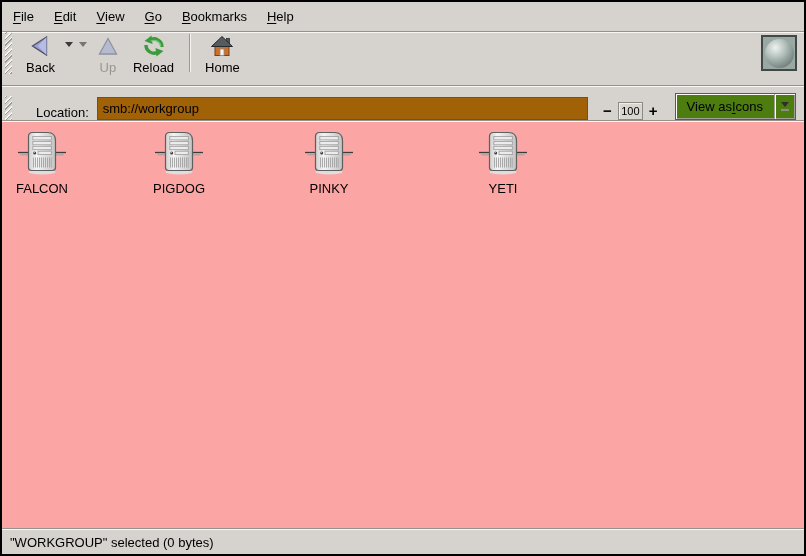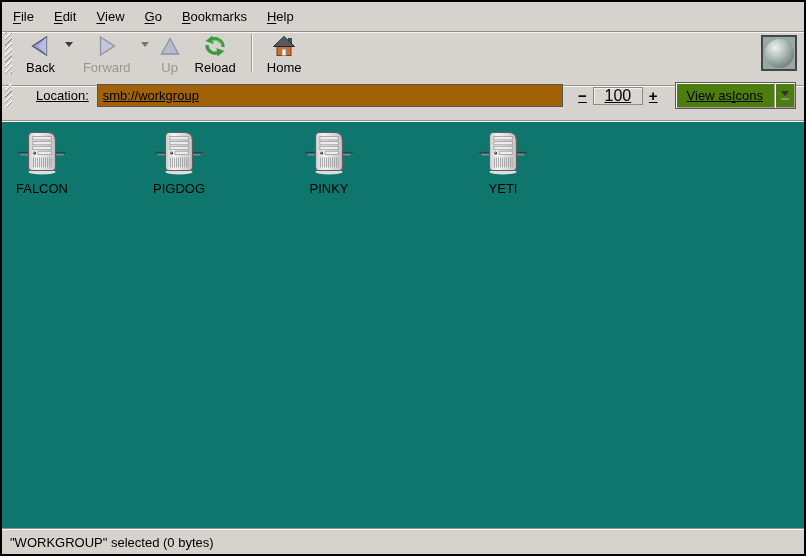--- a/index.html
+++ b/index.html
@@ -85,47 +85,46 @@
   }
   .throbber {
     width: 29px; height: 29px; border-radius: 50%;
     background: radial-gradient(circle at 36% 30%,
       #eef2f0, #b5c2be 35%, #7d8c88 70%, #4f5b58 100%);
   }
 
   
   .locationbar {
     height: 33px; flex: 0 0 33px;
-    display: flex; align-items: center;
-    padding: 0 8px 16px 3px;
-    text-decoration: underline;
+    display: flex; align-items: flex-end;
+    padding: 0 8px 0 3px;
   }
   .loc-label { margin: 0 8px 0 17px; white-space: nowrap; }
   .loc-input {
     flex: 1; height: 23px;
     border: 1px solid #565656;
     background: #a16207;
     font: 13px "Liberation Sans", "DejaVu Sans", sans-serif;
     padding: 1px 5px;
     outline: none;
   }
   .zoom-btn {
     font-size: 15px; font-weight: bold;
     padding: 0 4px; margin: 0 2px;
     background: none; border: none;
     font-family: inherit; line-height: 18px;
     cursor: default;
   }
   .zoom-btn:first-of-type { margin-left: 11px; }
   .zoom-level {
-    width: 50px; height: 18px;
+    width: 25px; height: 18px;
     border: 1px solid #8c8a84;
     background: #d9d6d0;
     box-shadow: inset 1px 1px 0 #f0efec;
-    font-size: 16px;
+    font-size: 11px;
     display: flex; align-items: center; justify-content: center;
   }
   .viewas {
     margin-left: 11px;
     height: 27px;
     border: 1px solid #5c5a56;
     background: #4d7c0f;
     box-shadow: inset 1px 1px 0 #fbfaf8, inset -1px -1px 0 #a09e97;
     display: flex; align-items: stretch;
     cursor: default;
@@ -141,21 +140,21 @@
     width: 0; height: 0;
     border-left: 4px solid transparent;
     border-right: 4px solid transparent;
     border-top: 5px solid #2e2e2e;
   }
   .viewas-arrow .dash { width: 8px; height: 2px; background: #8e8c86; margin-top: 2px; }
 
   
   .content {
     flex: 1 1 auto;
-    background: #0f766e;
+    background: #fca5a5;
     position: relative;
     overflow: hidden;
   }
   .file-item {
     position: absolute; top: 8px;
     transform: translateX(-50%);
     width: 130px;
     display: flex; flex-direction: column; align-items: center;
     cursor: default;
   }
@@ -233,28 +232,20 @@
           <polygon points="18.5,2 4.5,11 18.5,20" fill="#9aa0d4" stroke="#4e5064" stroke-width="1.3"></polygon>
           <polygon points="18.5,2 10,11 18.5,20" fill="#b7bce4" stroke="none"></polygon>
         </svg>
       </span>
       <span class="tlabel">Back</span>
     </div>
     <div class="chev-btn">
       <span class="chev"></span>
     </div>
 
-    <div class="tbtn disabled">
-      <span class="ticon">
-        <svg width="24" height="22" viewBox="0 0 24 22">
-          <polygon points="5.5,2 19.5,11 5.5,20" fill="#c3c7d8" stroke="#8f92a0" stroke-width="1.3"></polygon>
-        </svg>
-      </span>
-      <span class="tlabel">Forward</span>
-    </div>
     <div class="chev-btn">
       <span class="chev dim"></span>
     </div>
 
     <div class="tbtn disabled">
       <span class="ticon">
         <svg width="22" height="22" viewBox="0 0 22 22">
           <polygon points="11,3.5 19.5,19 2.5,19" fill="#b6bbd2" stroke="#8f92a0" stroke-width="1.3"></polygon>
         </svg>
       </span>

